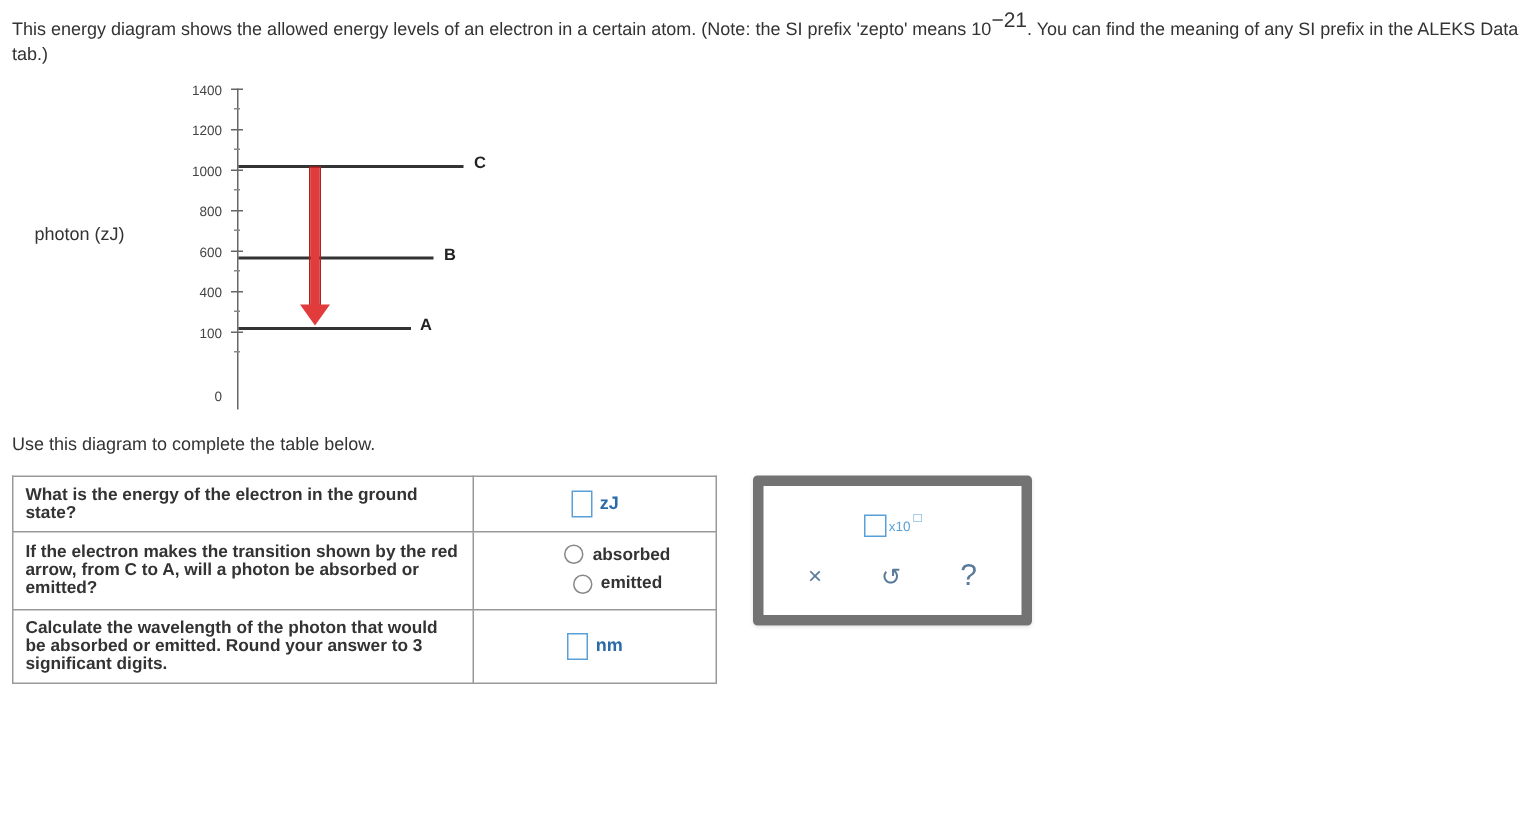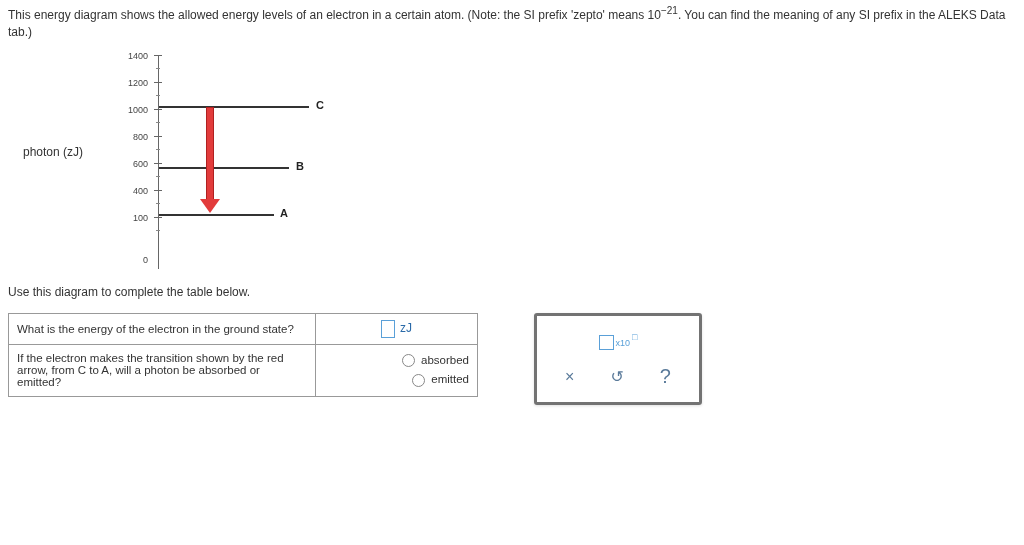--- a/index.html
+++ b/index.html
@@ -6,47 +6,47 @@
     margin: 0;
     padding: 4px 8px;
     font-family: Verdana, Arial, sans-serif;
     font-size: 12px;
     color: #333;
     background: #fff;
     width: 1024px;
     box-sizing: border-box;
   }
   .intro { line-height: 1.4; margin-bottom: 4px; }
-  sup { font-size: 10px; vertical-align: super; }
+  sup { font-size: 14px; vertical-align: super; }
 
   .diagram-wrap { position: relative; width: 360px; height: 230px; margin-left: 20px; }
   .ylabel { position: absolute; left: -5px; top: 100px; font-size: 12px; }
   .tick-label { position: absolute; right: 240px; font-size: 9px; color:#444; text-align: right; width: 30px; }
   .axis-v { position: absolute; left: 130px; top: 10px; bottom: 6px; width: 1px; background: #666; }
   .tick { position: absolute; left: 126px; width: 8px; height: 1px; background: #666; }
   .minor { position: absolute; left: 128px; width: 4px; height: 1px; background: #888; }
   .lvl-line { position: absolute; left: 131px; height: 2px; background: #333; }
   .lvl-letter { position: absolute; font-size: 11px; font-weight: bold; color:#222; }
   .arrow-body { position: absolute; width: 8px; background: linear-gradient(#e23b3b,#e23b3b); border:1px solid #b02020; box-sizing:border-box; }
   .arrow-head { position: absolute; width:0; height:0; border-left:10px solid transparent; border-right:10px solid transparent; border-top:14px solid #e23b3b; }
 
   .instr { margin: 10px 0 14px 0; }
 
   .lower { display:flex; align-items:flex-start; gap: 24px; }
-  table.qtab { border-collapse: collapse; width: 470px; }
+  table.qtab { border-collapse: collapse; width: 470px; font-weight: bold; }
   table.qtab td { border:1px solid #999; padding:6px 8px; vertical-align: middle; font-size:11.5px; }
   td.qcell { width: 290px; }
   td.acell { text-align:center; }
   .mini-in { display:inline-block; width:12px; height:16px; border:1px solid #5aa0d8; background:#fff; vertical-align:middle; }
   .unitspan { color:#2a6aa8; font-size:12px; margin-left:2px; }
 
-  .radio-line { text-align:right; padding-left: 30px; font-size:11.5px; color:#333; line-height:1.7; }
+  .radio-line { text-align:center; padding-left: 30px; font-size:11.5px; color:#333; line-height:1.7; }
   .radio-dot { display:inline-block; width:11px; height:11px; border:1px solid #888; border-radius:50%; margin-right:6px; vertical-align:middle; background:#fff; }
 
-  .palette { width:168px; border:3px solid #737373; border-radius:3px; box-shadow:0 1px 3px rgba(0,0,0,0.12); padding:10px 10px 8px; box-sizing:border-box;margin-left:32px; }
+  .palette { width:186px; border:7px solid #737373; border-radius:3px; box-shadow:0 1px 3px rgba(0,0,0,0.12); padding:10px 10px 8px; box-sizing:border-box; }
   .p-row { display:flex; justify-content:space-around; align-items:center; height:34px; }
   .p-icon { color:#5a7a9a; font-size:16px; cursor:pointer; }
   .chip { display:flex; align-items:center; gap:2px; }
   .chip-box { width:13px; height:13px; border:1px solid #5aa0d8; }
   .chip-sup { font-size:9px; color:#5aa0d8; position:relative; top:-6px; }
   .chip-sub { font-size:9px; color:#5aa0d8; }
 </style>
 </head>
 <body>
 
@@ -107,20 +107,27 @@
         <span class="unitspan">zJ</span>
       </td>
     </tr>
     <tr>
       <td class="qcell">If the electron makes the transition shown by the red arrow, from C to A, will a photon be absorbed or emitted?</td>
       <td class="acell">
         <div class="radio-line"><span class="radio-dot"></span><span>absorbed</span></div>
         <div class="radio-line"><span class="radio-dot"></span><span>emitted</span></div>
       </td>
     </tr>
+    <tr>
+      <td class="qcell">Calculate the wavelength of the photon that would be absorbed or emitted. Round your answer to 3 significant digits.</td>
+      <td class="acell">
+        <span class="mini-in"></span>
+        <span class="unitspan">nm</span>
+      </td>
+    </tr>
   </tbody>
     </table>
 
   <div class="palette">
     <div class="p-row">
       <div class="chip">
         <span class="chip-box"></span>
           <span class="chip-sub">x10</span>
           <span class="chip-sup">□</span>
       </div>

